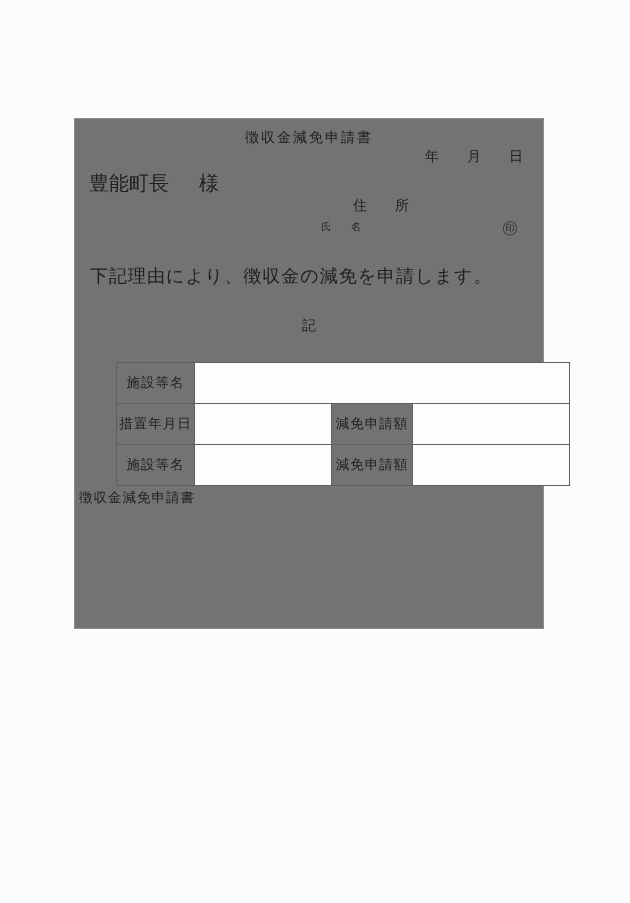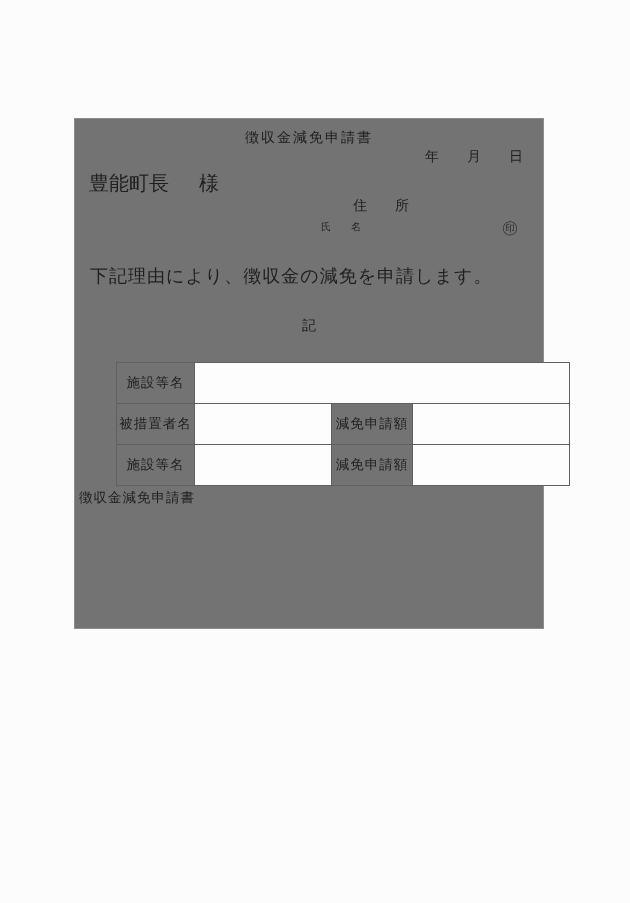--- a/index.html
+++ b/index.html
@@ -104,21 +104,21 @@
         <col style="width:137px">
         <col style="width:81px">
         <col style="width:157px">
       </colgroup>
       <tbody>
         <tr>
           <td class="lbl">施設等名</td>
           <td class="val" colspan="3"></td>
         </tr>
         <tr>
-          <td class="lbl">被措置者名</td>
+          <td class="lbl">措置年月日</td>
           <td class="val"></td>
           <td class="lbl">減免申請額</td>
           <td class="val"></td>
         </tr>
         <tr>
           <td class="lbl">施設等名</td>
           <td class="val"></td>
           <td class="lbl">減免申請額</td>
           <td class="val"></td>
         </tr>

